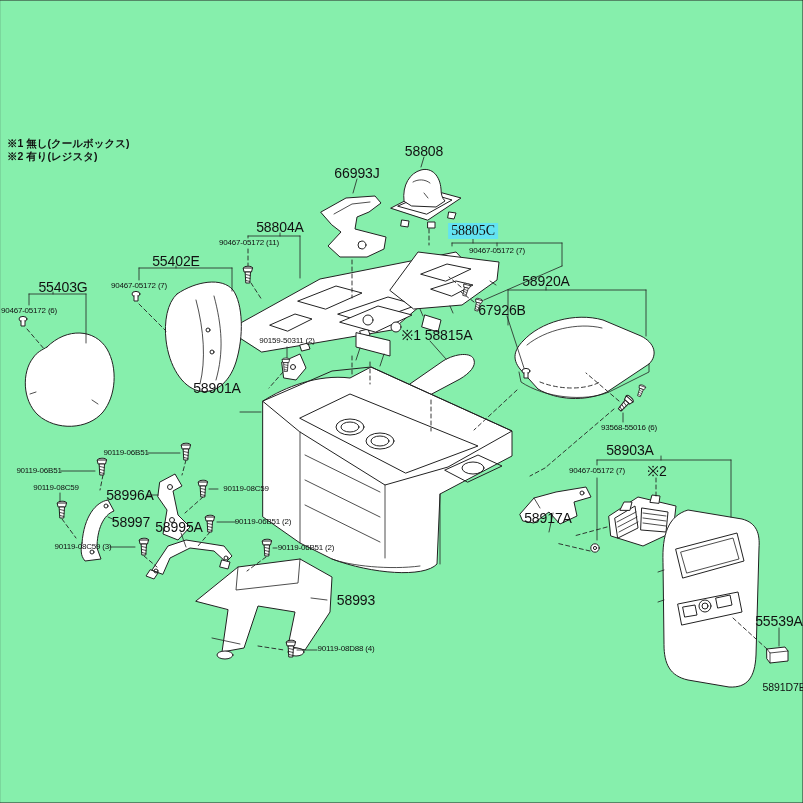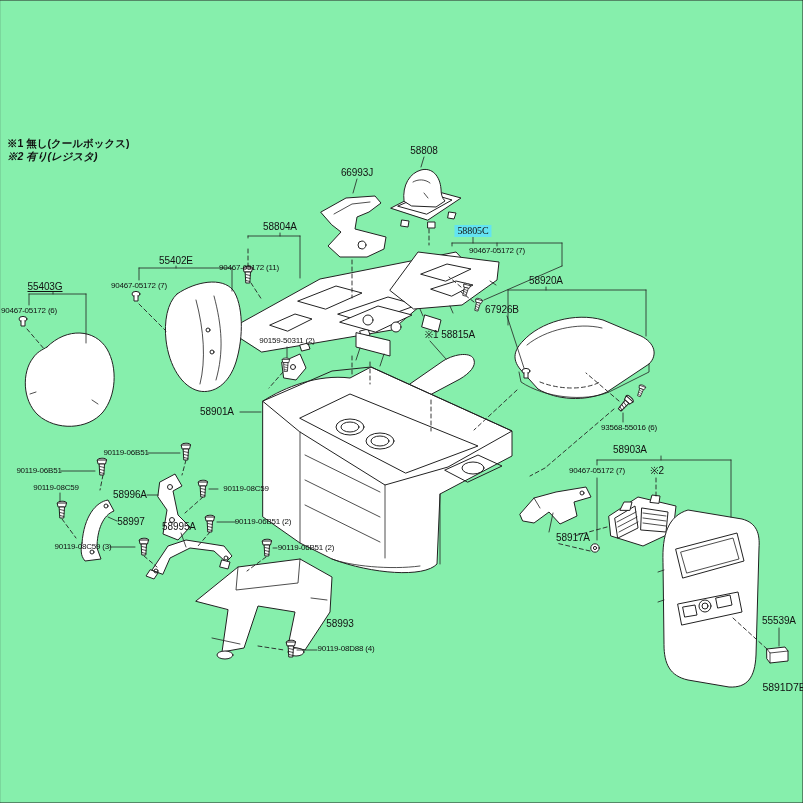--- a/index.html
+++ b/index.html
@@ -6,21 +6,21 @@
   .stage{position:relative;width:803px;height:803px;background:#86efac;overflow:hidden;
          font-family:"Liberation Sans",sans-serif;padding-left:21px;}
   svg{position:absolute;left:0;top:0;}
   svg path,svg line,svg circle,svg ellipse,svg rect{stroke:#222;fill:none;stroke-width:1;
     stroke-linejoin:round;stroke-linecap:round;}
   .fw{fill:#fff;}
   .thin{stroke-width:.8;}
   .dash{stroke-width:.9;stroke-dasharray:4 3;}
   .leader{stroke-width:.8;}
   #labels{position:absolute;left:0;top:0;width:803px;height:803px;}
-  .label{position:absolute;transform:translate(-50%,-50%);font-size:10px;line-height:1;
+  .label{position:absolute;transform:translate(-50%,-50%);font-size:14px;line-height:1;
          color:#111;white-space:nowrap;letter-spacing:-0.1px;}
   .label.small{font-size:8px;letter-spacing:-0.2px;}
   .label.code{font-size:10.5px;}
   .label.hl{background:var(--hl,#63e3f1);padding:1px 3px;}
   .note{position:absolute;font-size:10.5px;line-height:1.2;color:#111;white-space:nowrap;font-weight:bold;}
 </style>
 </head>
 <body>
 
 <div class="stage">
@@ -224,49 +224,49 @@
     <use href="#screw" transform="translate(478,305) scale(0.75) rotate(15)"></use>
     <use href="#clip" transform="translate(136,297)"></use>
     <use href="#clip" transform="translate(23,322)"></use>
     <use href="#clip" transform="translate(526,374)"></use>
     <use href="#grommet" transform="translate(595,548)"></use>
   </g>
 </svg>
 
 <div id="labels">
       <span class="note" style="left: 7px; top: 137px;">※1 無し(クールボックス)</span>
-      <span class="note" style="left: 7px; top: 150px; font-style: italic;">※2 有り(レジスタ)</span>
+      <span class="note" style="left: 7px; top: 150px;">※2 有り(レジスタ)</span>
       <span class="label" style="left: 424px; top: 151px;">58808</span>
       <span class="label" style="left: 357px; top: 173px;">66993J</span>
       <span class="label" style="left: 280px; top: 227px;">58804A</span>
-      <span class="label small" style="left: 249px; top: 243px; margin-top: 25px;">90467-05172 (11)</span>
+      <span class="label small" style="left: 249px; top: 243px;">90467-05172 (11)</span>
       <span class="label hl" style="left: 473px; top: 231px; font-family: Liberation Serif, serif;">58805C</span>
       <span class="label small" style="left: 497px; top: 251px;">90467-05172 (7)</span>
       <span class="label" style="left: 176px; top: 261px;">55402E</span>
       <span class="label small" style="left: 139px; top: 286px;">90467-05172 (7)</span>
-      <span class="label" style="left: 45px; top: 287px; text-decoration: underline;">55403G</span>
+      <span class="label" style="left: 63px; top: 287px;">55403G</span>
       <span class="label small" style="left: 29px; top: 311px;">90467-05172 (6)</span>
       <span class="label" style="left: 546px; top: 281px;">58920A</span>
       <span class="label" style="left: 502px; top: 310px;">67926B</span>
-      <span class="label" style="left: 450px; top: 335px;">※1 58815A</span>
+      <span class="label" style="left: 437px; top: 335px;">※1 58815A</span>
       <span class="label small" style="left: 287px; top: 341px;">90159-50311 (2)</span>
-      <span class="label" style="left: 217px; top: 412px;">58901A</span>
+      <span class="label" style="left: 217px; top: 388px;">58901A</span>
       <span class="label small" style="left: 126px; top: 453px;">90119-06B51</span>
       <span class="label small" style="left: 39px; top: 471px;">90119-06B51</span>
       <span class="label small" style="left: 56px; top: 488px;">90119-08C59</span>
       <span class="label" style="left: 130px; top: 495px;">58996A</span>
       <span class="label small" style="left: 246px; top: 489px;">90119-08C59</span>
       <span class="label" style="left: 131px; top: 522px;">58997</span>
       <span class="label" style="left: 179px; top: 527px;">58995A</span>
       <span class="label small" style="left: 263px; top: 522px;">90119-06B51 (2)</span>
       <span class="label small" style="left: 306px; top: 548px;">90119-06B51 (2)</span>
       <span class="label small" style="left: 83px; top: 547px;">90119-08C59 (3)</span>
-      <span class="label" style="left: 340px; top: 600px; margin-top: 24px;">58993</span>
+      <span class="label" style="left: 356px; top: 600px;">58993</span>
       <span class="label small" style="left: 346px; top: 649px;">90119-08D88 (4)</span>
-      <span class="label" style="left: 548px; top: 538px; margin-left: 25px;">58917A</span>
+      <span class="label" style="left: 548px; top: 518px;">58917A</span>
       <span class="label small" style="left: 629px; top: 428px;">93568-55016 (6)</span>
       <span class="label" style="left: 630px; top: 450px;">58903A</span>
       <span class="label small" style="left: 597px; top: 471px;">90467-05172 (7)</span>
       <span class="label" style="left: 657px; top: 471px;">※2</span>
       <span class="label" style="left: 779px; top: 621px;">55539A</span>
       <span class="label code" style="left: 784px; top: 687px;">5891D7E</span>
     </div>
 
 </div>
 

